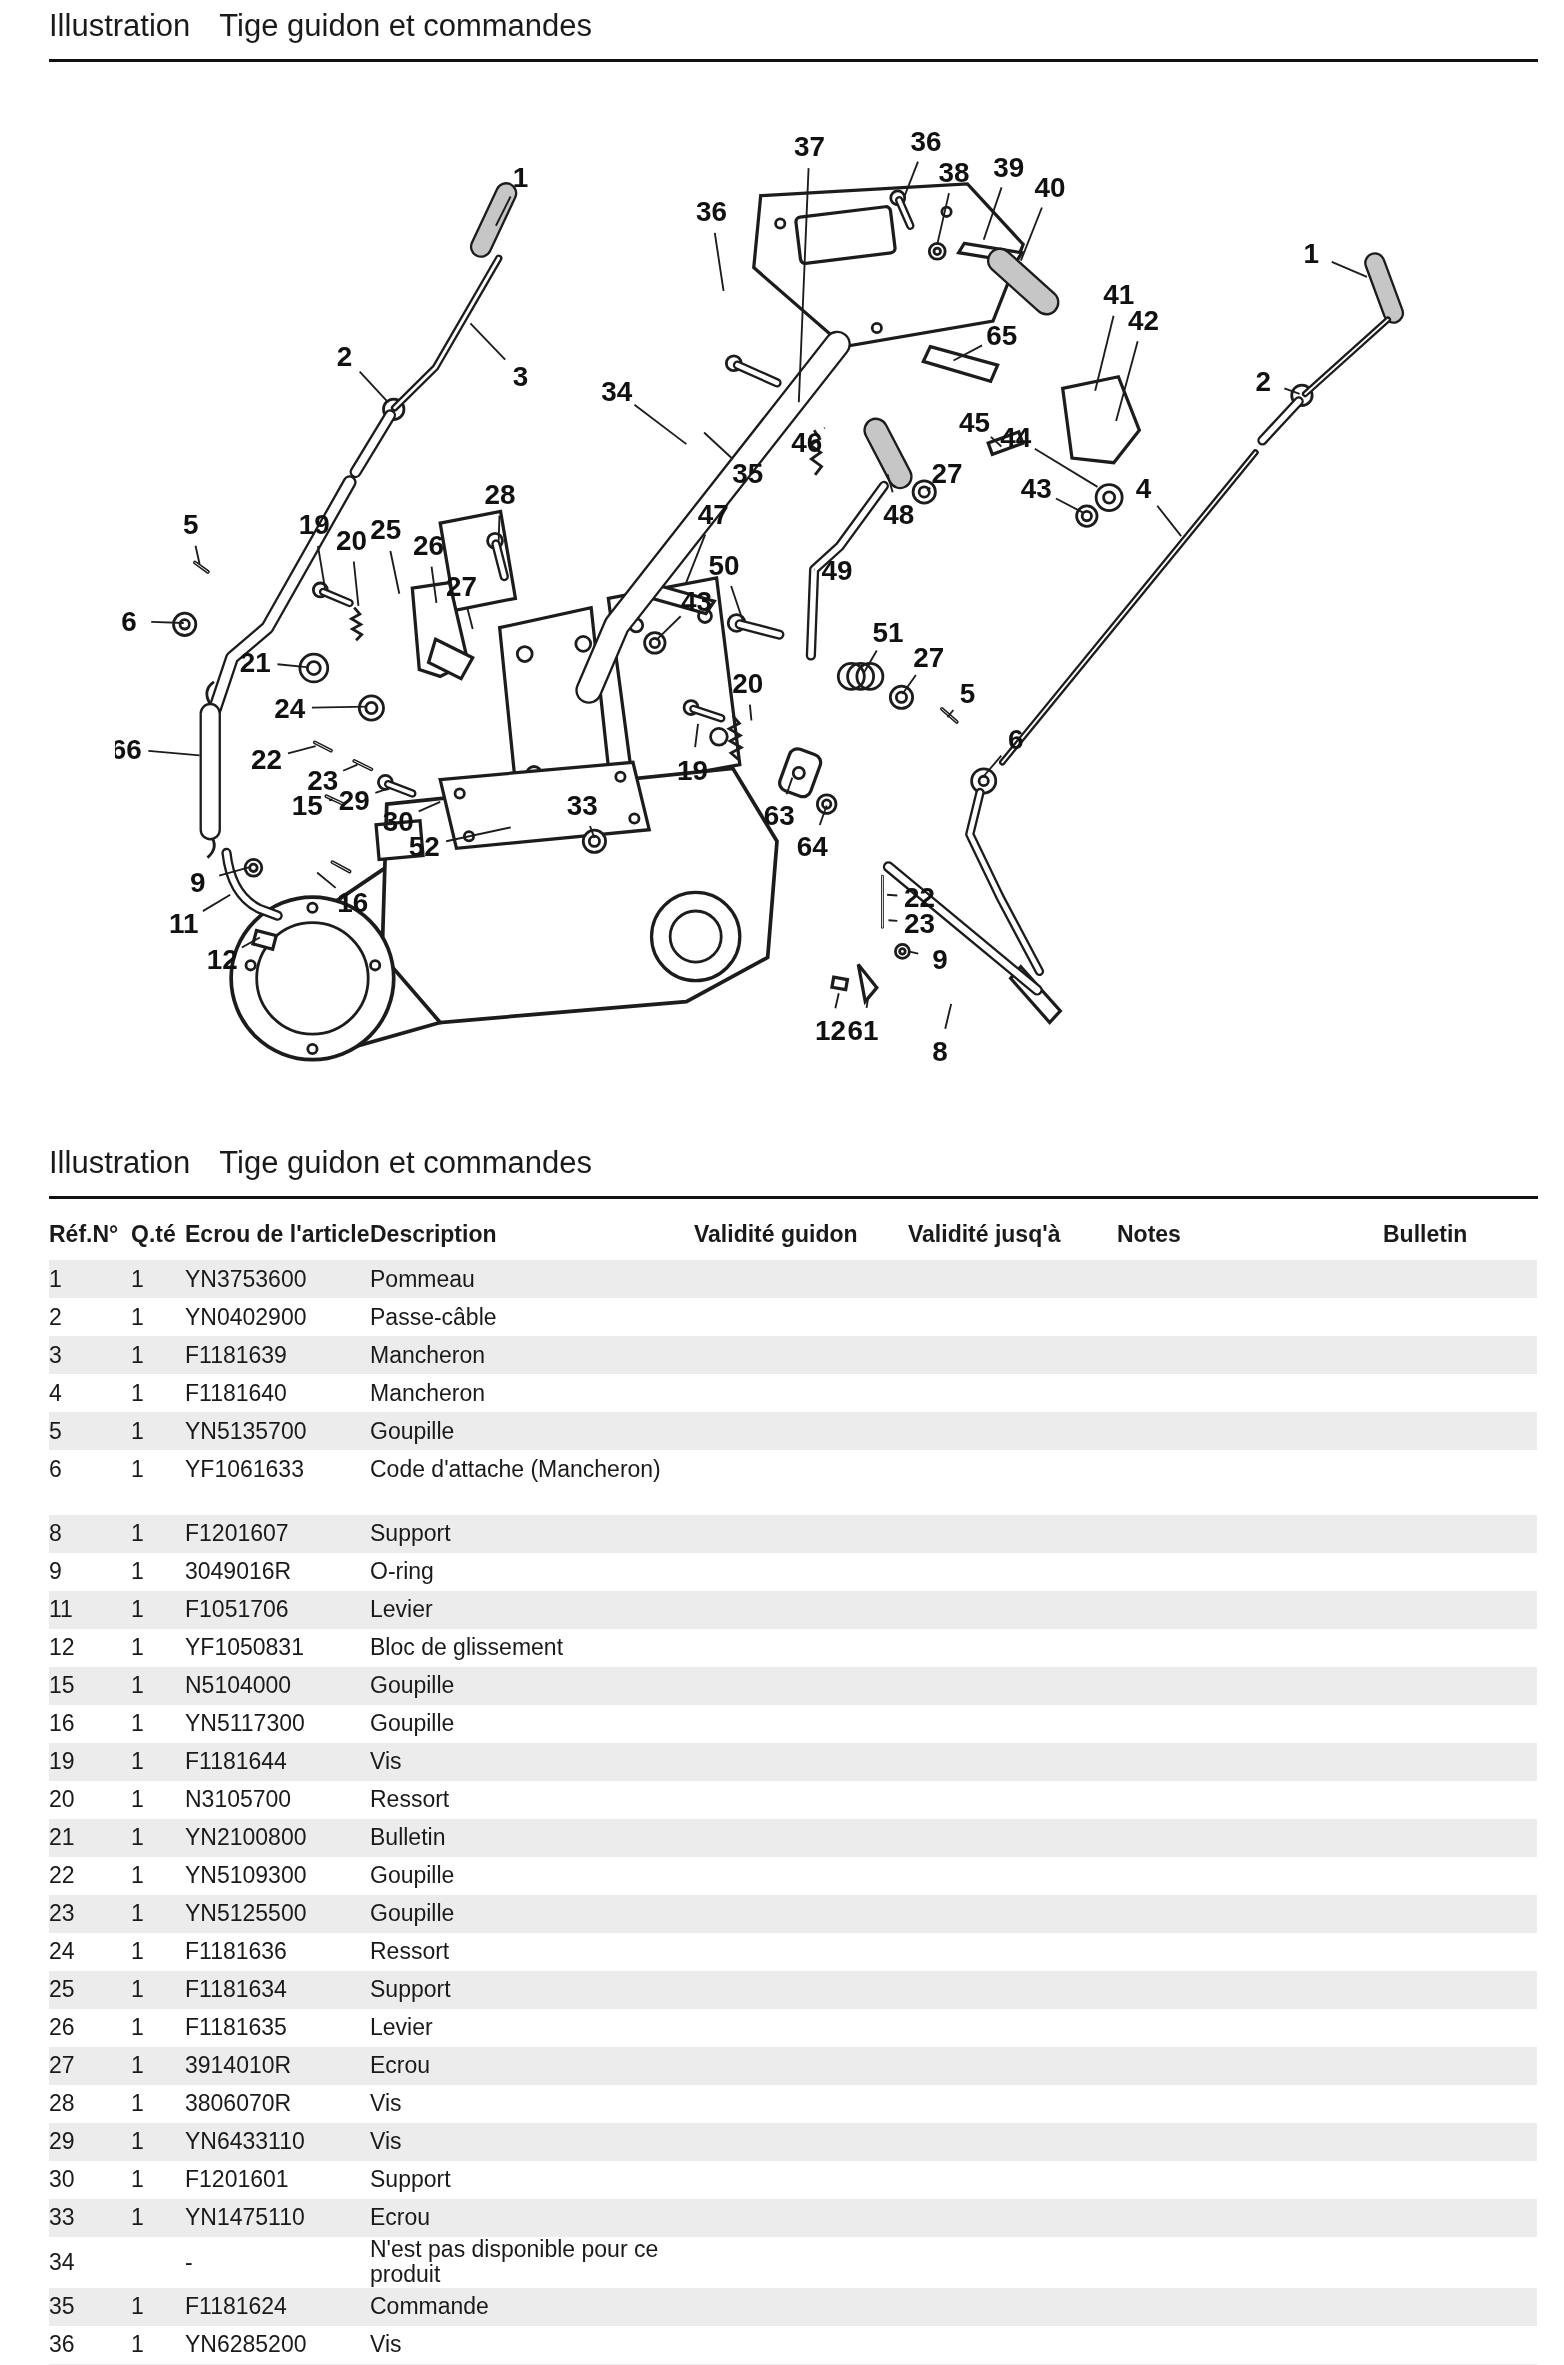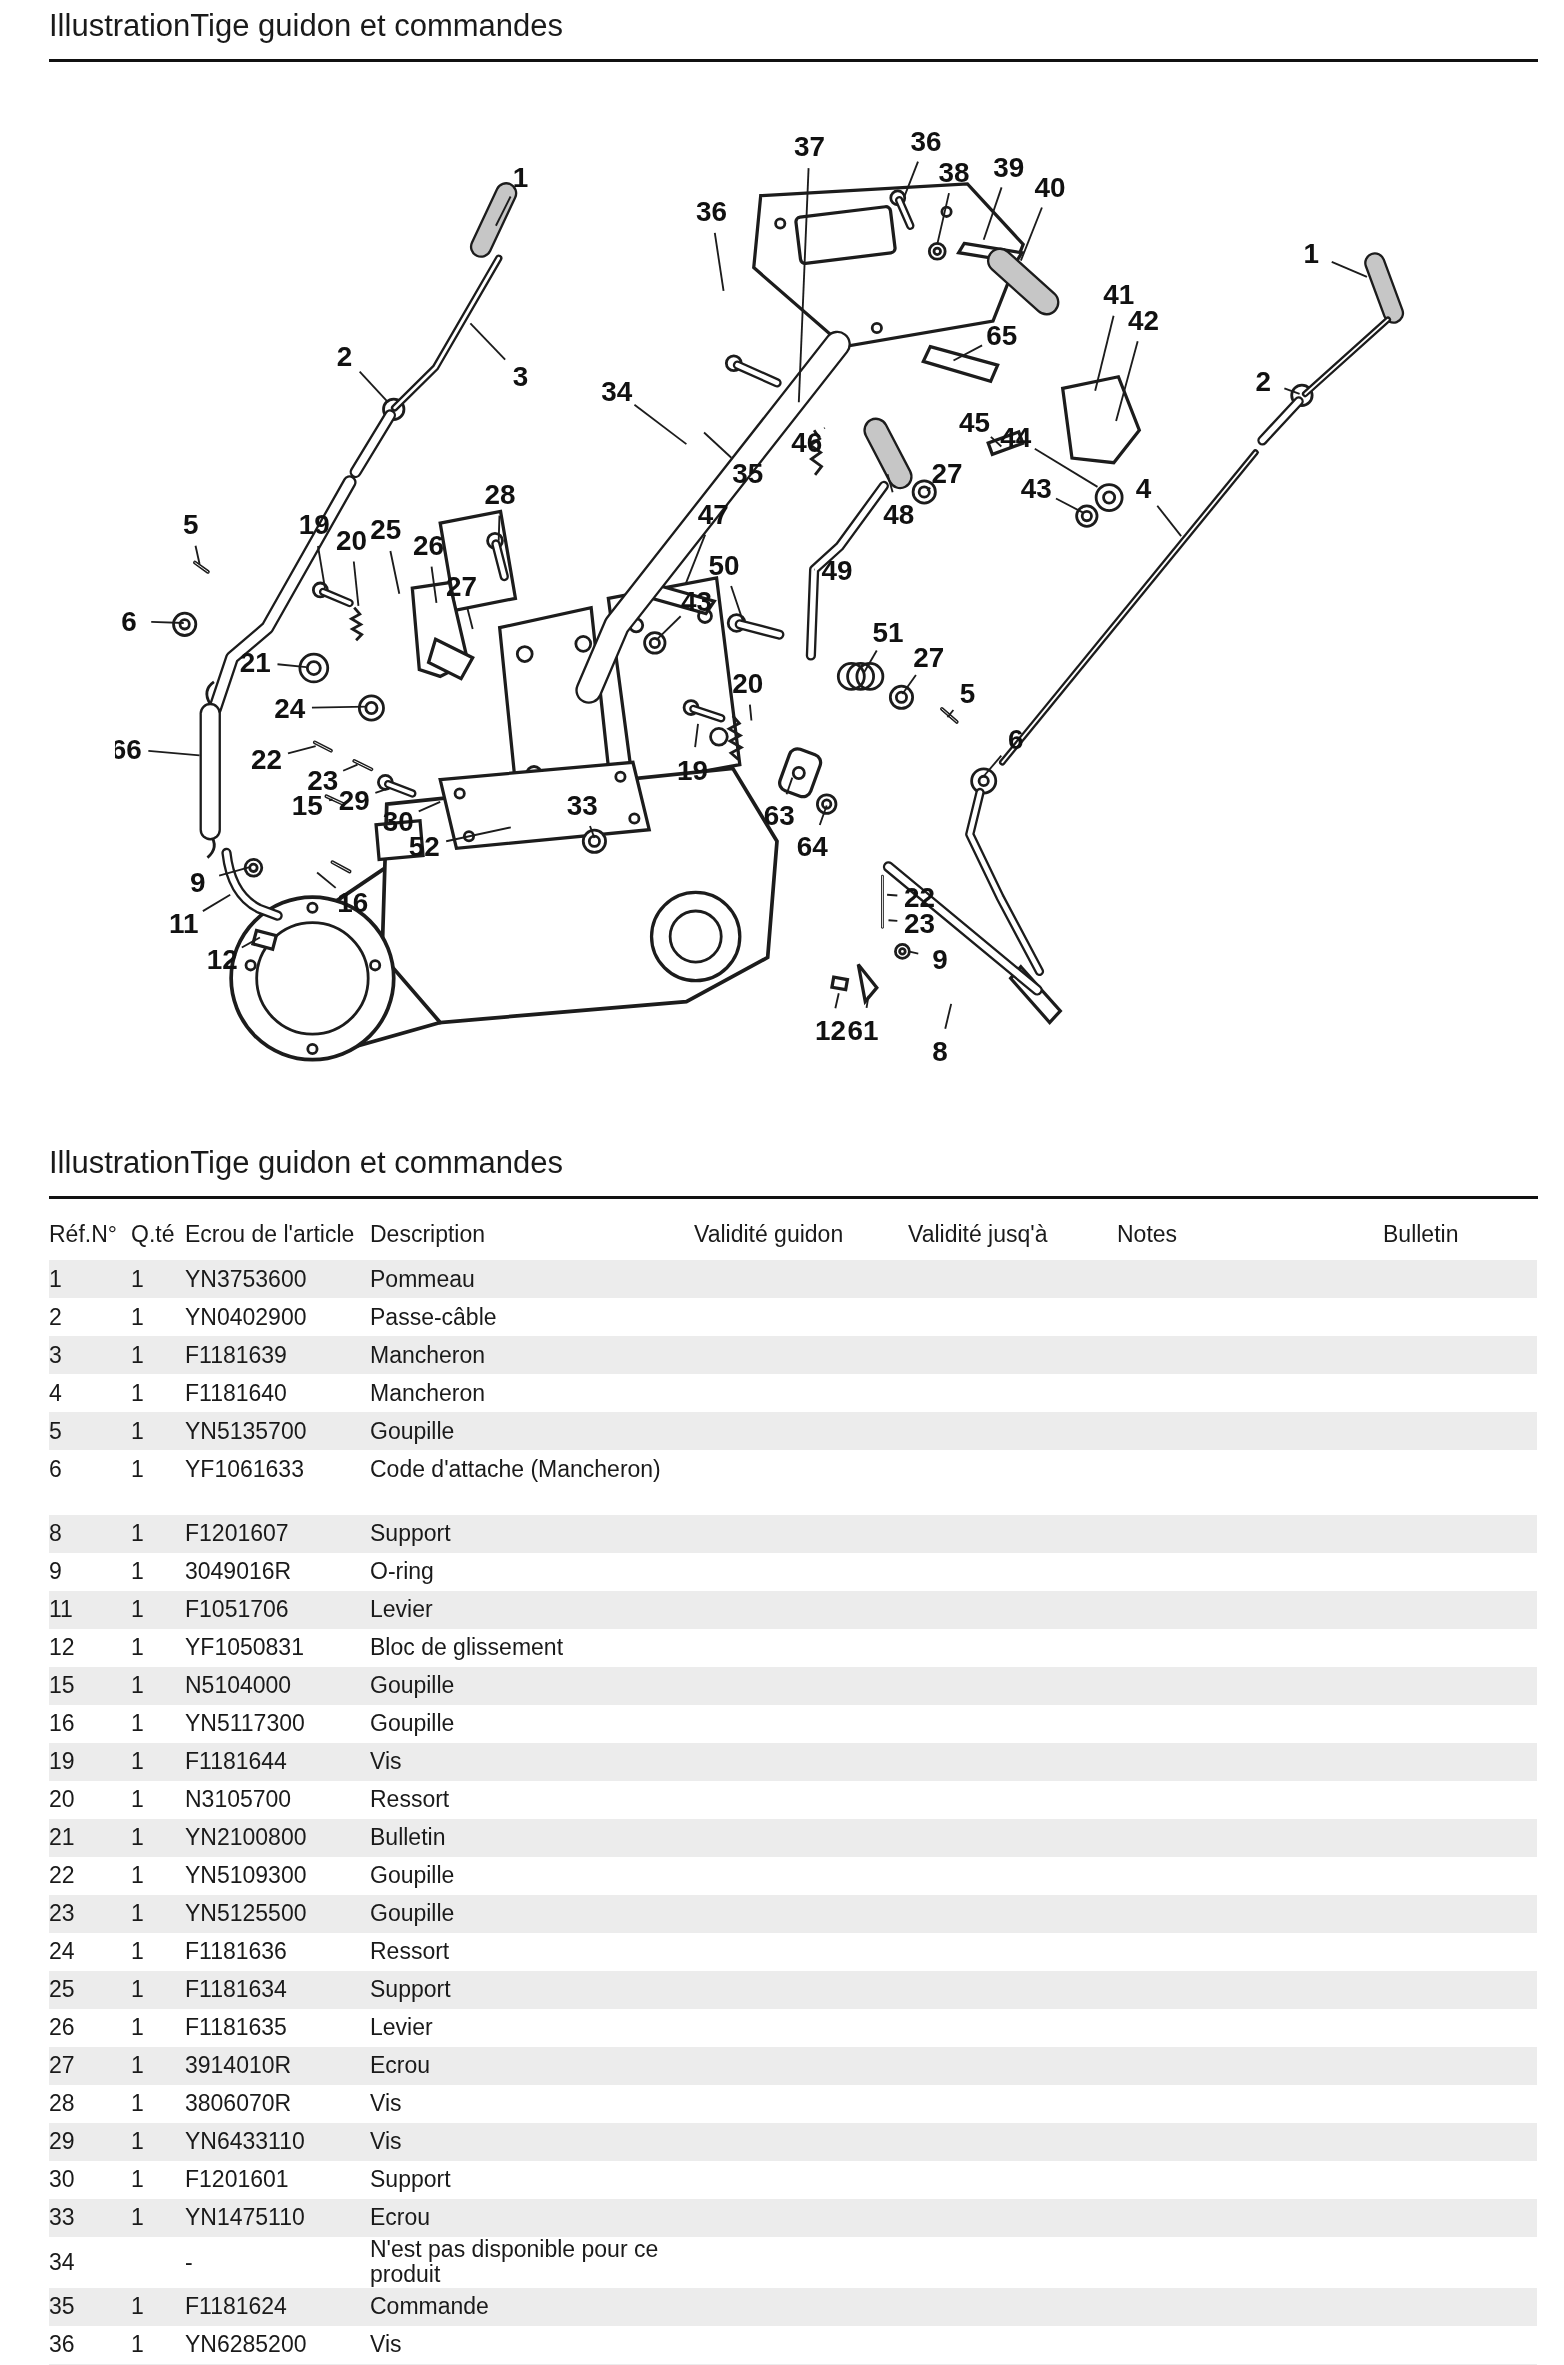--- a/index.html
+++ b/index.html
@@ -10,21 +10,21 @@
     color:#1a1a1a;
     overflow:hidden;
     position:relative;
   }
   .content { padding:0 26.5px 0 49px; }
 
   .doc-title {
     font-size:31px; font-weight:400; line-height:38px;
     margin:0; padding-top:6.6px; white-space:nowrap;
   }
-  .doc-title .t-prefix { display:inline-block; }
+  .doc-title .t-prefix { display:inline-block; margin-right:29px; }
   .rule { height:3.3px; background:#111; margin-top:14px; }
 
   .diagram {
     position:relative;
     margin:43px 0 0 66px;
     width:1400px; height:1022px;
   }
   .diagram svg { width:100%; height:100%; display:block; }
 
   .outline   { stroke:#1c1c1c; fill:#ffffff; stroke-width:7; }
@@ -32,21 +32,21 @@
   .hole      { stroke:#1c1c1c; fill:#ffffff; stroke-width:6; }
   .leader    { stroke:#1c1c1c; stroke-width:4; }
   .callout   { font:bold 60px "Liberation Sans", sans-serif; fill:#111; }
 
   table {
     border-collapse:collapse; table-layout:fixed;
     width:1488px; margin-top:12.3px;
     font-size:23px;
   }
   th {
-    text-align:left; font-weight:400; font-size:23px;
+    text-align:left; font-weight:700; font-size:23px;
     padding:9.5px 0 12.3px 0; white-space:nowrap;
   }
   td { height:38px; vertical-align:middle; padding:0; line-height:25.5px; }
   tr.shaded { background:#ececec; }
   tr.spacer-row td { height:26.5px; }
 </style>
 </head>
 <body>
 
 <div class="content">

